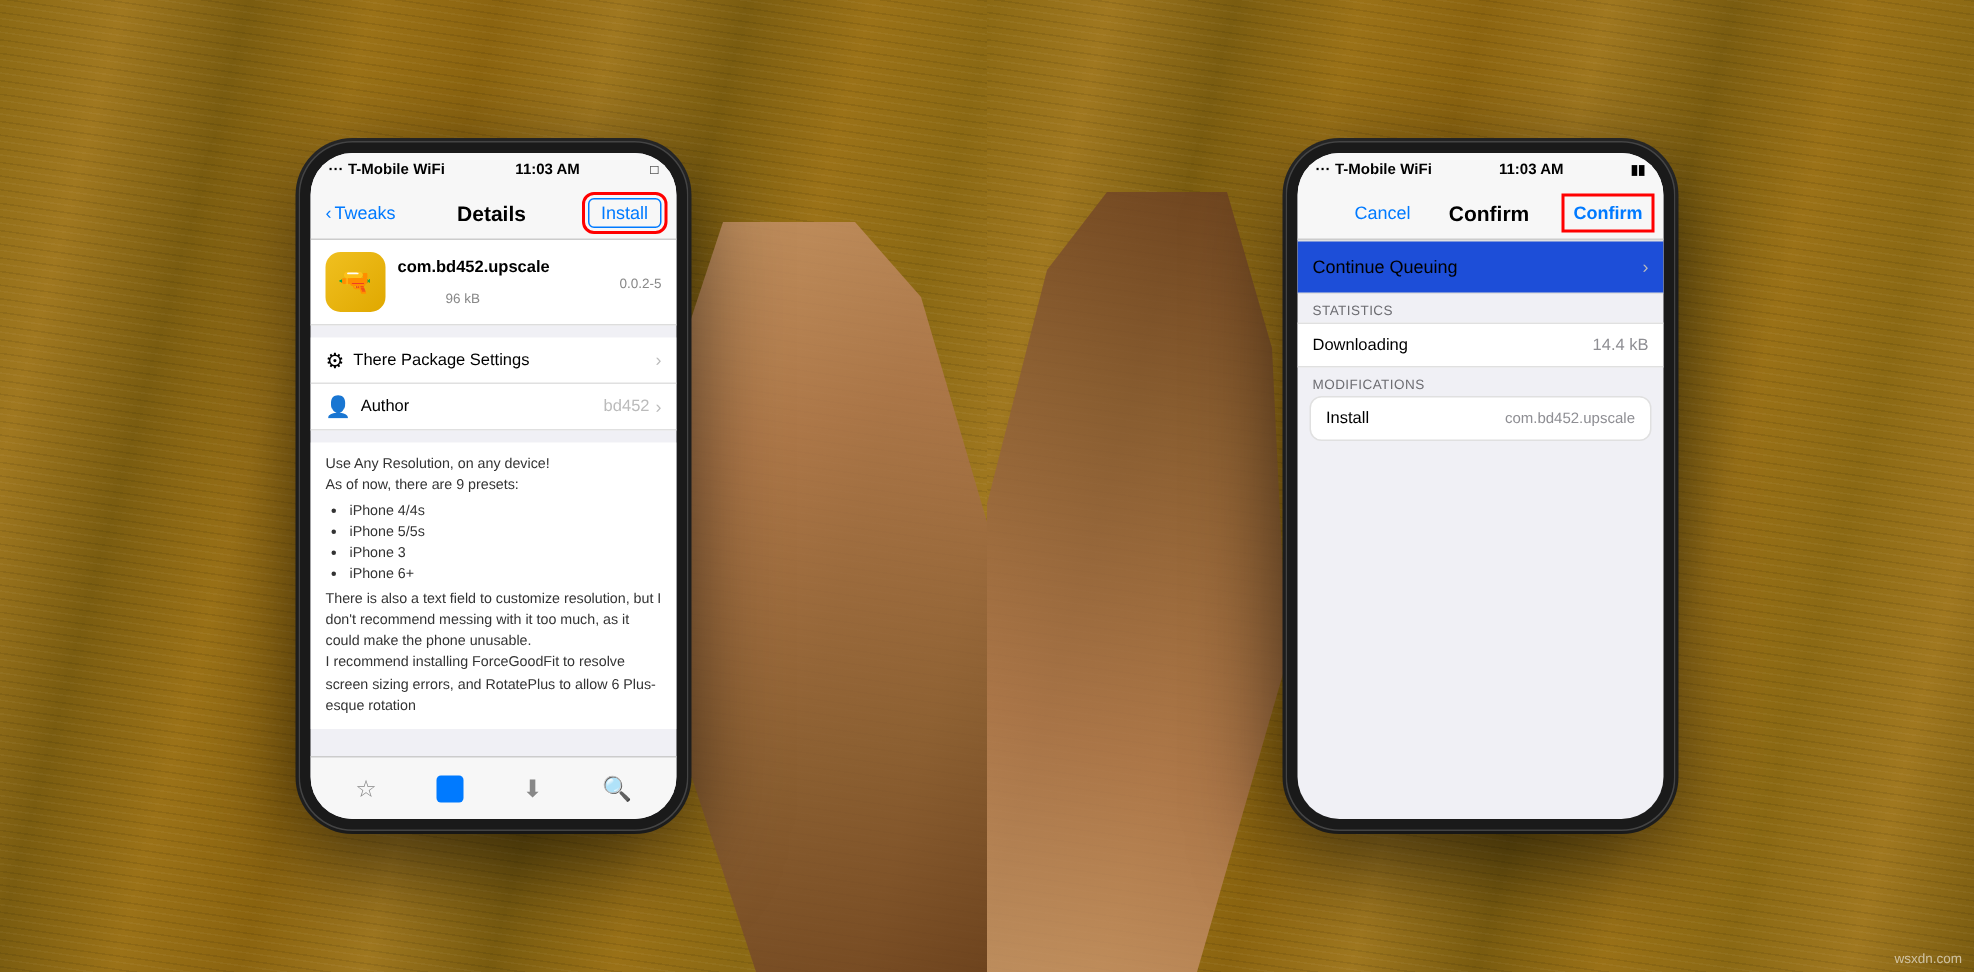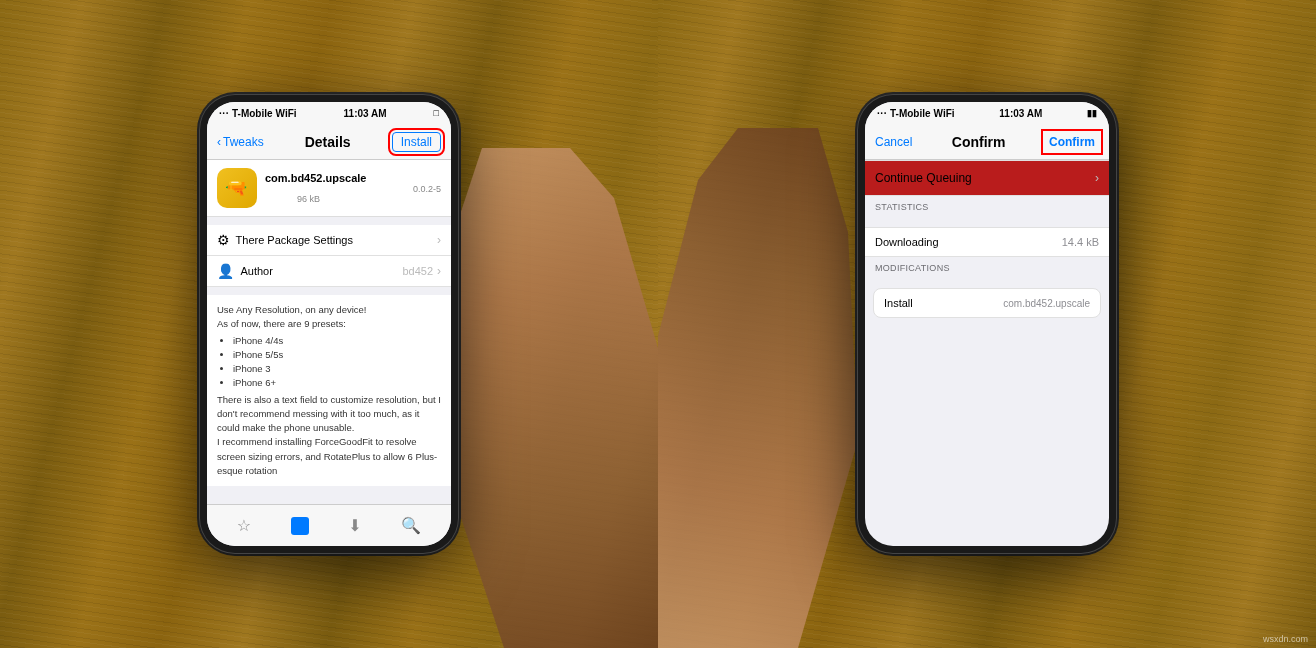--- a/index.html
+++ b/index.html
@@ -260,20 +260,21 @@
       border-bottom: 1px solid #ccc;
       display: flex;
       align-items: center;
       justify-content: space-between;
       padding: 0 10px;
     }
 
     .confirm-cancel {
       color: #007aff;
       font-size: 12px;
+      margin-left: 28px;
     }
 
     .confirm-title {
       font-size: 14px;
       font-weight: 600;
       color: #000;
     }
 
     .confirm-btn {
       color: #007aff;
@@ -285,26 +286,26 @@
       outline: 2px solid red;
       outline-offset: 2px;
       padding: 2px 4px;
     }
 
     
     .section-label {
       font-size: 9px;
       color: #6d6d72;
       text-transform: uppercase;
-      padding: 6px 10px 15px;
+      padding: 6px 10px 3px;
       letter-spacing: 0.3px;
     }
 
     .continue-row {
-      background: #b91c1c;
+      background: #1d4ed8;
       display: flex;
       align-items: center;
       justify-content: space-between;
       padding: 10px 10px;
       border-bottom: 1px solid #e0e0e0;
       border-top: 1px solid #e0e0e0;
     }
 
     .continue-label { font-size: 12px; color: #000; }
 

